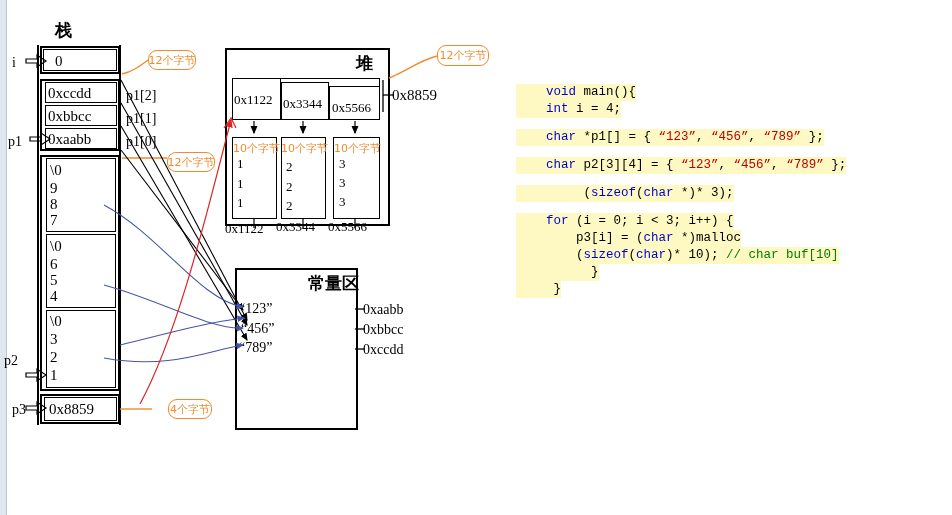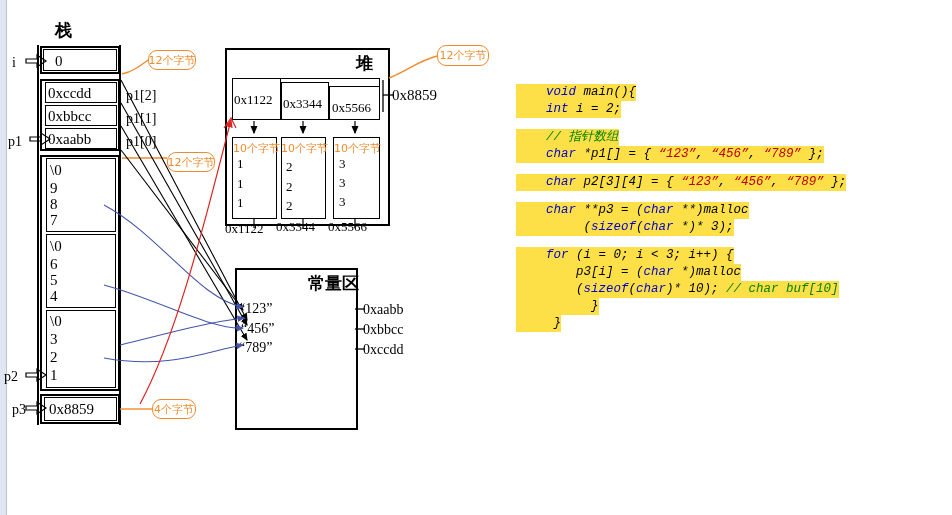--- a/index.html
+++ b/index.html
@@ -31,21 +31,21 @@
     color:#ef8b2c;font-family:"DejaVu Sans",sans-serif;font-size:11px;
     display:flex;align-items:center;justify-content:center;
     background:#fff;white-space:nowrap;box-sizing:border-box;
   }
   .obytes{position:absolute;color:#ef8b2c;font-family:"DejaVu Sans",sans-serif;font-size:11px;white-space:nowrap;}
 
   
   #code{position:absolute;left:516px;top:84px;width:400px;}
   .cl{position:relative;display:block;font-family:"Liberation Mono","DejaVu Sans Mono",monospace;
       font-size:12.5px;line-height:17px;white-space:pre;height:17px;color:#000;}
-  .cl > span.hl{background:#fde047;display:inline;padding:1px 0 2px 0;font-style:italic;}
+  .cl > span.hl{background:#fef9c3;display:inline;padding:1px 0 2px 0;}
   .gap{height:11px;display:block;}
   .kw{color:#0000cd;}
   .cm{color:#008000;}
   .st{color:#c00000;}
   .pl{color:#000000;}
 
   svg.over{position:absolute;left:0;top:0;width:952px;height:515px;pointer-events:none;}
 </style>
 </head>
 <body>
@@ -90,21 +90,21 @@
   <div class="t mono-v" style="left:50px;top:239px;">\0</div>
   <div class="t mono-v" style="left:50px;top:257px;">6</div>
   <div class="t mono-v" style="left:50px;top:273px;">5</div>
   <div class="t mono-v" style="left:50px;top:289px;">4</div>
 
   <div class="bx1" style="left:46px;top:310px;width:70px;height:78px;"></div>
   <div class="t mono-v" style="left:50px;top:314px;">\0</div>
   <div class="t mono-v" style="left:50px;top:332px;">3</div>
   <div class="t mono-v" style="left:50px;top:350px;">2</div>
   <div class="t mono-v" style="left:50px;top:368px;">1</div>
-  <div class="t small-lab" style="left:4px;top:370px;">p2</div>
+  <div class="t small-lab" style="left:4px;top:354px;">p2</div>
 
   <div class="bx" style="left:40px;top:394px;width:80px;height:30px;"></div>
   <div class="bx1" style="left:44px;top:397px;width:73px;height:24px;"></div>
   <div class="t mono-v" style="left:49px;top:402px;">0x8859</div>
   <div class="t small-lab" style="left:12px;top:403px;">p3</div>
 
   <div class="bx" style="left:225px;top:48px;width:165px;height:178px;"></div>
   <div class="t title-cjk" style="left:356px;top:55px;">堆</div>
 
   <div class="bx1" style="left:232px;top:78px;width:148px;height:42px;"></div>
@@ -141,33 +141,31 @@
   <div class="t title-cjk" style="left:308px;top:275px;">常量区</div>
   <div class="t" style="left:239px;top:302px;font-size:14px;">“123”</div>
   <div class="t" style="left:241px;top:322px;font-size:14px;">“456”</div>
   <div class="t" style="left:239px;top:341px;font-size:14px;">“789”</div>
   <div class="t" style="left:363px;top:303px;font-size:14px;">0xaabb</div>
   <div class="t" style="left:363px;top:323px;font-size:14px;">0xbbcc</div>
   <div class="t" style="left:363px;top:343px;font-size:14px;">0xccdd</div>
 
   <div class="callout" style="left:148px;top:50px;width:48px;height:20px;">12个字节</div>
   <div class="callout" style="left:167px;top:152px;width:48px;height:20px;">12个字节</div>
-  <div class="callout" style="left:152px;top:399px;width:44px;height:20px;">4个字节</div>
+  <div class="callout" style="left:168px;top:399px;width:44px;height:20px;">4个字节</div>
   <div class="callout" style="left:437px;top:45px;width:52px;height:21px;">12个字节</div>
 
   <div id="code">
       <div class="cl"><span class="hl">    <span class="kw">void</span><span class="pl"> main(){</span></span></div>
-      <div class="cl"><span class="hl">    <span class="kw">int</span><span class="pl"> i = 2;</span></span></div>
-      <span class="gap"></span>
-      <div class="cl"><span class="hl">    <span class="cm">// 指针数组</span></span></div>
+      <div class="cl"><span class="hl">    <span class="kw">int</span><span class="pl"> i = 4;</span></span></div>
+      <span class="gap"></span>
       <div class="cl"><span class="hl">    <span class="kw">char</span><span class="pl"> *p1[] = { </span><span class="st">“123”</span><span class="pl">, </span><span class="st">“456”</span><span class="pl">, </span><span class="st">“789”</span><span class="pl"> };</span></span></div>
       <span class="gap"></span>
       <div class="cl"><span class="hl">    <span class="kw">char</span><span class="pl"> p2[3][4] = { </span><span class="st">“123”</span><span class="pl">, </span><span class="st">“456”</span><span class="pl">, </span><span class="st">“789”</span><span class="pl"> };</span></span></div>
       <span class="gap"></span>
-      <div class="cl"><span class="hl">    <span class="kw">char</span><span class="pl"> **p3 = (</span><span class="kw">char</span><span class="pl"> **)malloc</span></span></div>
       <div class="cl"><span class="hl">         <span class="pl">(</span><span class="kw">sizeof</span><span class="pl">(</span><span class="kw">char</span><span class="pl"> *)* 3);</span></span></div>
       <span class="gap"></span>
       <div class="cl"><span class="hl">    <span class="kw">for</span><span class="pl"> (i = 0; i &lt; 3; i++) {</span></span></div>
       <div class="cl"><span class="hl">        <span class="pl">p3[i] = (</span><span class="kw">char</span><span class="pl"> *)malloc</span></span></div>
       <div class="cl"><span class="hl">        <span class="pl">(</span><span class="kw">sizeof</span><span class="pl">(</span><span class="kw">char</span><span class="pl">)* 10); </span><span class="cm">// char buf[10]</span></span></div>
       <div class="cl"><span class="hl">          <span class="pl">}</span></span></div>
       <div class="cl"><span class="hl">     <span class="pl">}</span></span></div>
     </div>
 
   <svg class="over" viewBox="0 0 952 515">

